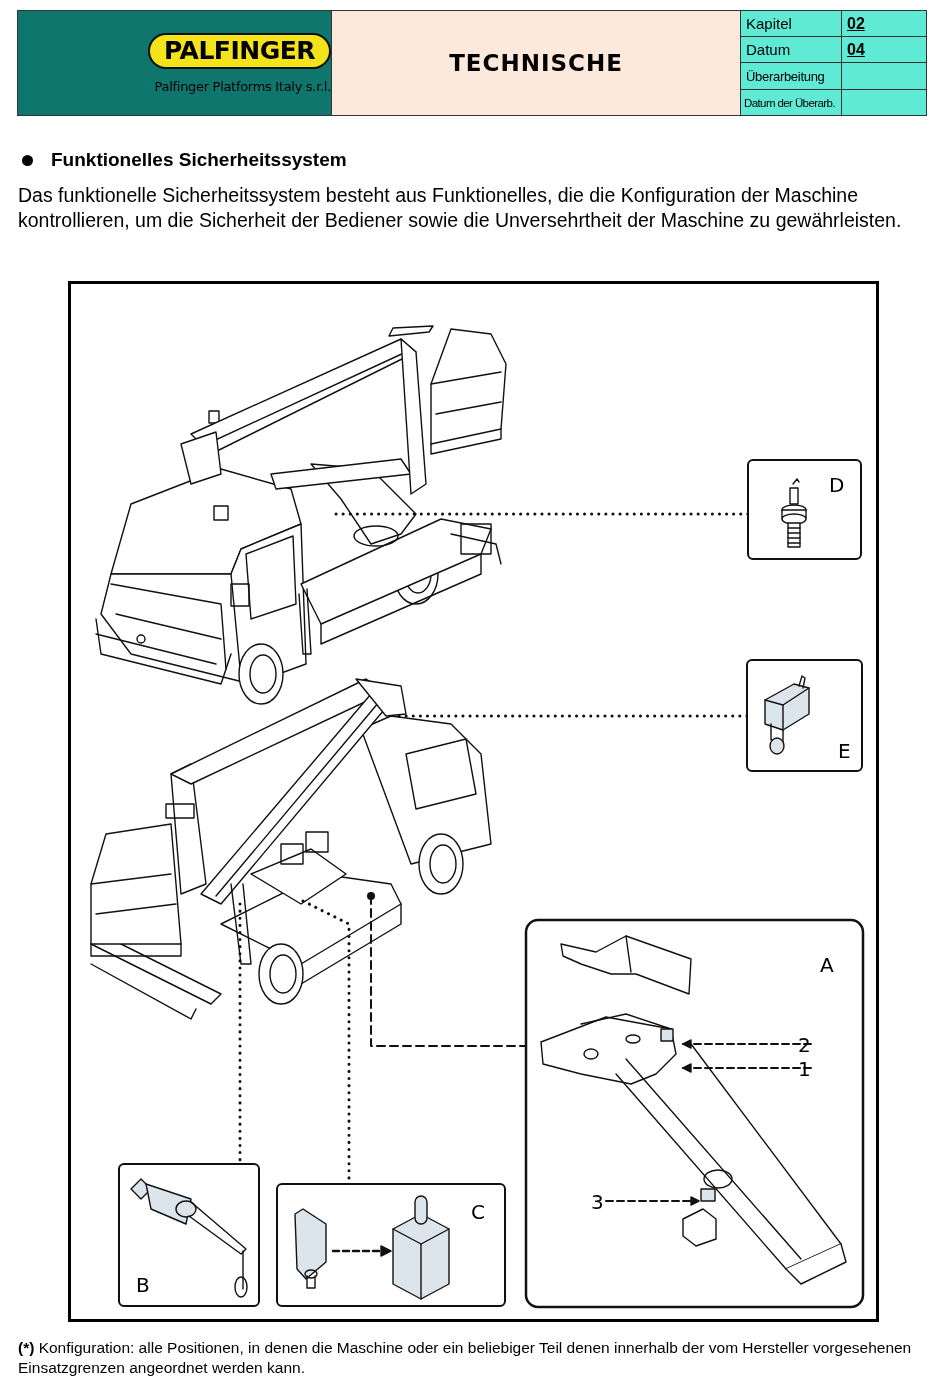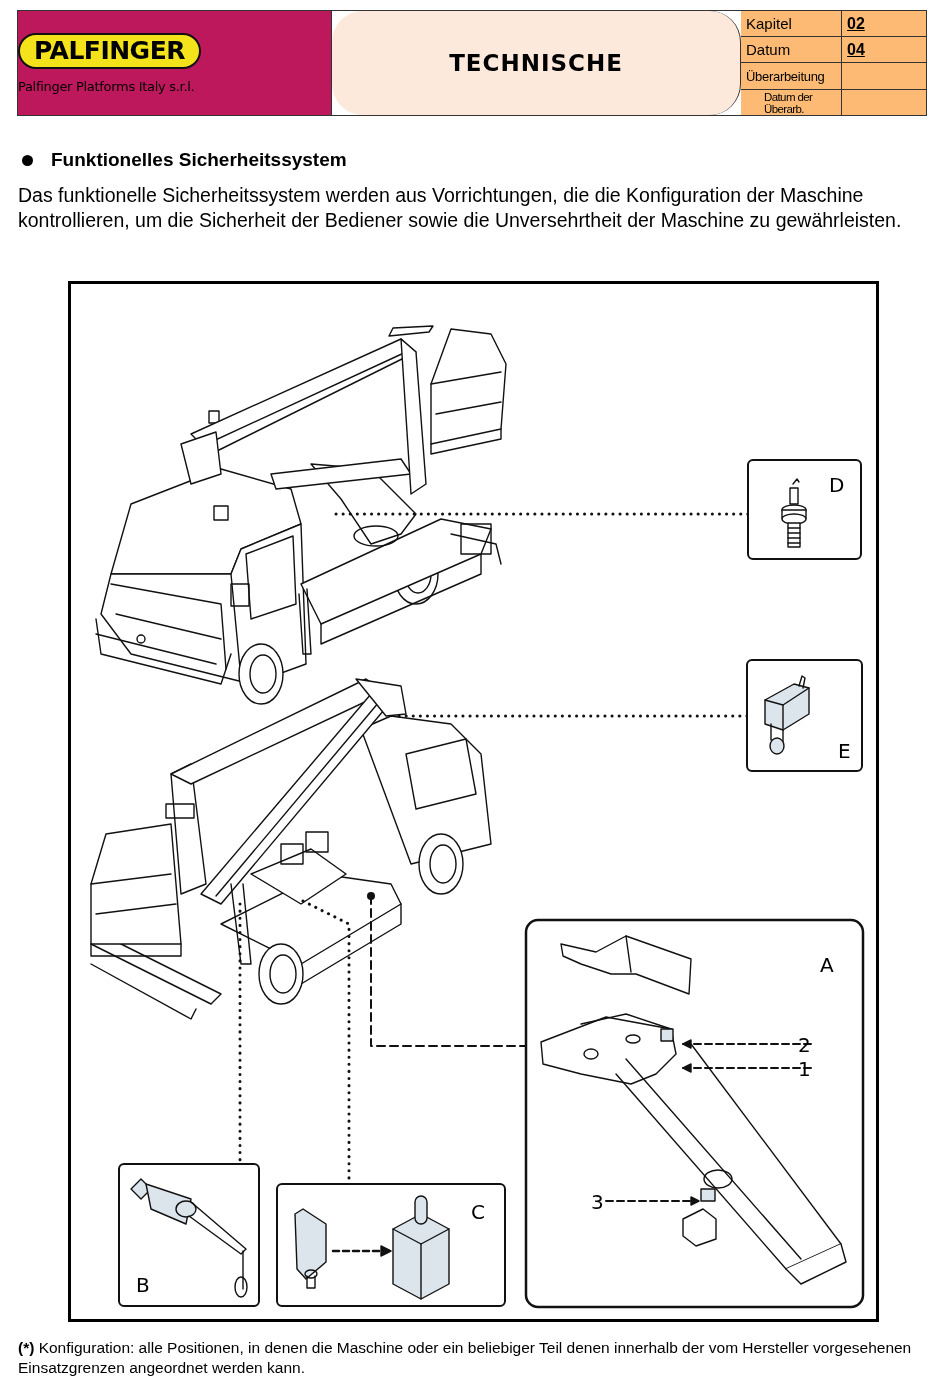--- a/index.html
+++ b/index.html
@@ -1,35 +1,35 @@
 <!DOCTYPE html>
 <html><head>
 <meta charset="utf-8">
 <style>
   html, body { margin: 0; padding: 0; background: #ffffff; }
   body { width: 950px; height: 1387px; position: relative; overflow: hidden;
          font-family: "Liberation Sans", sans-serif; color: #000; }
   .header { position: absolute; left: 17px; top: 10px; width: 910px; height: 106px;
             border: 1px solid #333; box-sizing: border-box; display: flex; }
-  .logo-cell { width: 313px; height: 100%; border-right: 1px solid #333; background: #be185d;
-               display: flex; flex-direction: column; align-items: flex-start; justify-content: center; }
+  .logo-cell { width: 313px; height: 100%; border-right: 1px solid #333; background: #0f766e;
+               display: flex; flex-direction: column; align-items: flex-end; justify-content: center; }
   .logo-pill { background: #f4e21a; border: 2px solid #111; border-radius: 22px;
                padding: 2px 14px; font-weight: bold; font-size: 25px; letter-spacing: -0.5px;
                font-family: "DejaVu Sans", sans-serif; margin-bottom: 10px; line-height: 28px; }
   .logo-sub { font-weight: normal; font-size: 13px; font-family: "DejaVu Sans", sans-serif; letter-spacing: -0.3px; }
   .title-cell { width: 408px; height: 100%; background: #fde8dc; border-right: 1px solid #333;
                 display: flex; flex-direction: row; align-items: center; justify-content: center;
                 font-family: "DejaVu Sans", sans-serif; font-weight: bold; font-size: 23px;
-                line-height: 35px; letter-spacing: 1px; border-radius: 31px; }
-  .meta-table { flex: 1; background: #fdba74; display: grid; grid-template-columns: 101px 1fr;
+                line-height: 35px; letter-spacing: 1px; }
+  .meta-table { flex: 1; background: #5eead4; display: grid; grid-template-columns: 101px 1fr;
                 grid-template-rows: 26px 26px 27px 25px; }
   .meta-table > div { border-bottom: 1px solid #333; border-right: 1px solid #333;
                       padding-left: 5px; display: flex; align-items: center; font-size: 15px; }
   .meta-table > div:nth-child(2n) { border-right: none; font-weight: bold; font-size: 16px; text-decoration: underline; }
-  .meta-table > div:nth-last-child(-n+2) { border-bottom: none; margin-left: 20px; }
+  .meta-table > div:nth-last-child(-n+2) { border-bottom: none; }
   .meta-table .small { font-size: 13px; letter-spacing: -0.3px; }
   .meta-table .xsmall { font-size: 11.5px; letter-spacing: -0.6px; padding-left: 3px; }
 
   .section-title { position: absolute; left: 22px; top: 149px; font-size: 19px; font-weight: bold;
                    display: flex; align-items: center; }
   .bullet { width: 11px; height: 11px; background: #000; border-radius: 50%; margin-right: 18px; }
   .intro { position: absolute; left: 18px; top: 183px; width: 915px; font-size: 19.5px; line-height: 24.5px; }
 
   .figure { position: absolute; left: 68px; top: 281px; width: 811px; height: 1041px;
             border: 3px solid #000; box-sizing: border-box; }
@@ -59,21 +59,21 @@
     <div></div>
     <div class="xsmall">Datum der Überarb.</div>
     <div></div>
   </div>
 </div>
 
 <div class="section-title">
   <span class="bullet"></span>
   <span>Funktionelles Sicherheitssystem</span>
 </div>
-<div class="intro">Das funktionelle Sicherheitssystem werden aus Vorrichtungen, die die Konfiguration der Maschine kontrollieren, um die Sicherheit der Bediener sowie die Unversehrtheit der Maschine zu gewährleisten.</div>
+<div class="intro">Das funktionelle Sicherheitssystem besteht aus Funktionelles, die die Konfiguration der Maschine kontrollieren, um die Sicherheit der Bediener sowie die Unversehrtheit der Maschine zu gewährleisten.</div>
 
 <div class="figure">
   <svg width="805" height="1035" viewBox="0 0 805 1035" fill="none" stroke="#111" stroke-width="1.4" stroke-linejoin="round" stroke-linecap="round">
 
     <g>
 
       <path d="M40 290 L60 220 L150 185 L220 205 L230 240 L170 265 L160 290 Z" fill="#fff"></path>
       <path d="M30 330 L40 290 L160 290 L170 265 L230 240 L235 380 L180 400 L60 370 Z" fill="#fff"></path>
       <path d="M40 300 L150 320 L155 385"></path>
       <path d="M45 330 L150 355"></path>

